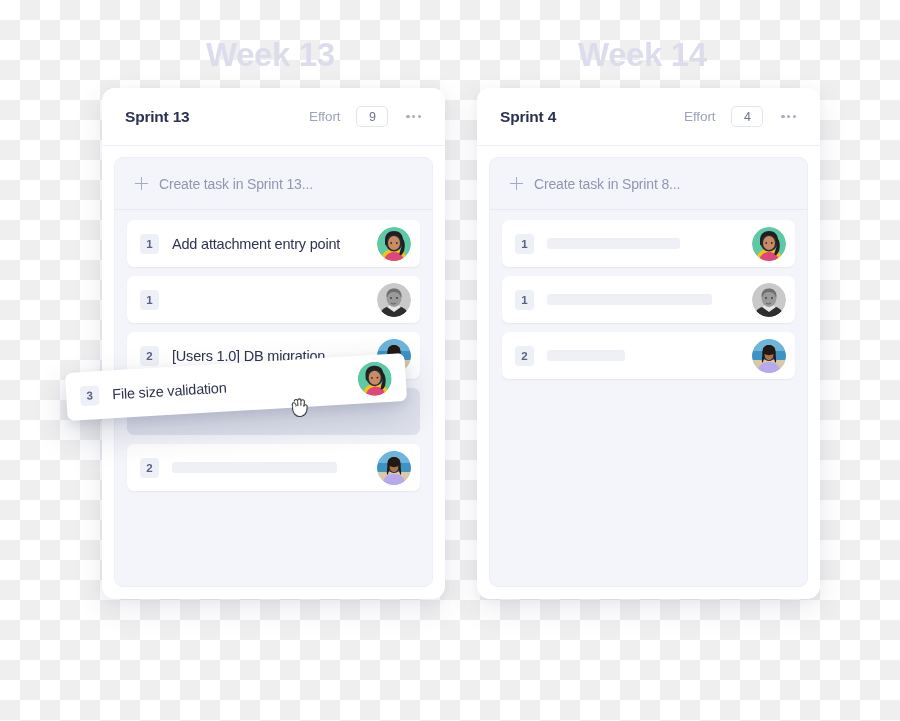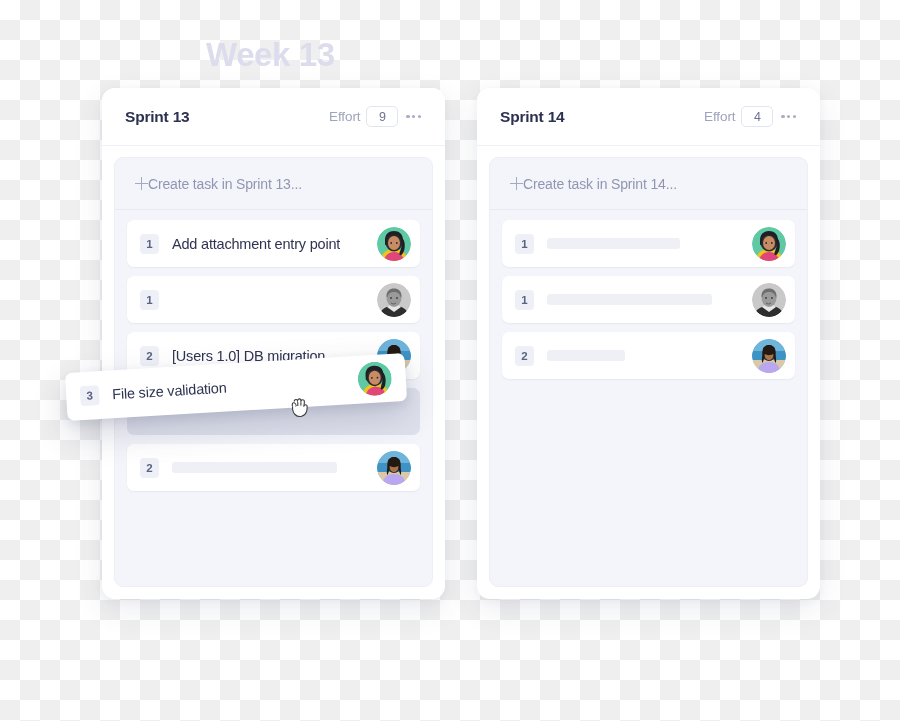--- a/index.html
+++ b/index.html
@@ -68,21 +68,21 @@
   .panel-title {
     font-size: 15.5px;
     font-weight: 700;
     color: #2c3150;
     letter-spacing: -0.2px;
   }
   .header-right {
     margin-left: auto;
     display: flex;
     align-items: center;
-    gap: 6px;
+    gap: 16px;
   }
   .effort-label {
     font-size: 13.5px;
     color: #9ea4bd;
     letter-spacing: -0.1px;
   }
   .effort-box {
     min-width: 32px;
     height: 21px;
     border: 1px solid #e2e5ef;
@@ -119,21 +119,21 @@
     border-radius: 9px;
     padding: 0;
     position: relative;
     overflow: hidden;
   }
 
   .create-task {
     height: 52px;
     display: flex;
     align-items: center;
-    gap: 0;
+    gap: 11px;
     padding: 0 20px;
     border-bottom: 1px solid #e8eaf3;
     cursor: pointer;
   }
   .plus-icon {
     width: 13px;
     height: 13px;
     position: relative;
     flex: 0 0 13px;
   }
@@ -246,20 +246,21 @@
     z-index: 70;
     pointer-events: none;
   }
 </style>
 </head>
 <body>
 
 <div class="board">
 
   <div class="week-title w13">Week 13</div>
+  <div class="week-title w14">Week 14</div>
 
   <div class="sprint-panel p1">
     <div class="panel-header">
       <div class="panel-title">Sprint 13</div>
       <div class="header-right">
         <span class="effort-label">Effort</span>
         <span class="effort-box">9</span>
         <span class="dots-icon">
             <i></i>
             <i></i>
@@ -373,36 +374,36 @@
             </svg>
           </span>
         </div>
 
       </div>
     </div>
   </div>
 
   <div class="sprint-panel p2">
     <div class="panel-header">
-      <div class="panel-title">Sprint 14</div>
+      <div class="panel-title">Sprint 4</div>
       <div class="header-right">
         <span class="effort-label">Effort</span>
         <span class="effort-box">4</span>
         <span class="dots-icon">
             <i></i>
             <i></i>
             <i></i>
           </span>
       </div>
     </div>
 
     <div class="panel-body">
       <div class="create-task">
         <span class="plus-icon"></span>
-        <span class="create-task-label">Create task in Sprint 14...</span>
+        <span class="create-task-label">Create task in Sprint 8...</span>
       </div>
 
       <div class="task-list">
 
         <div class="task-card">
           <span class="effort-chip">1</span>
           <span class="skeleton-bar" style="width:133px"></span>
           <span class="avatar">
             <svg viewBox="0 0 34 34" width="34" height="34" aria-hidden="true">
               <defs>

